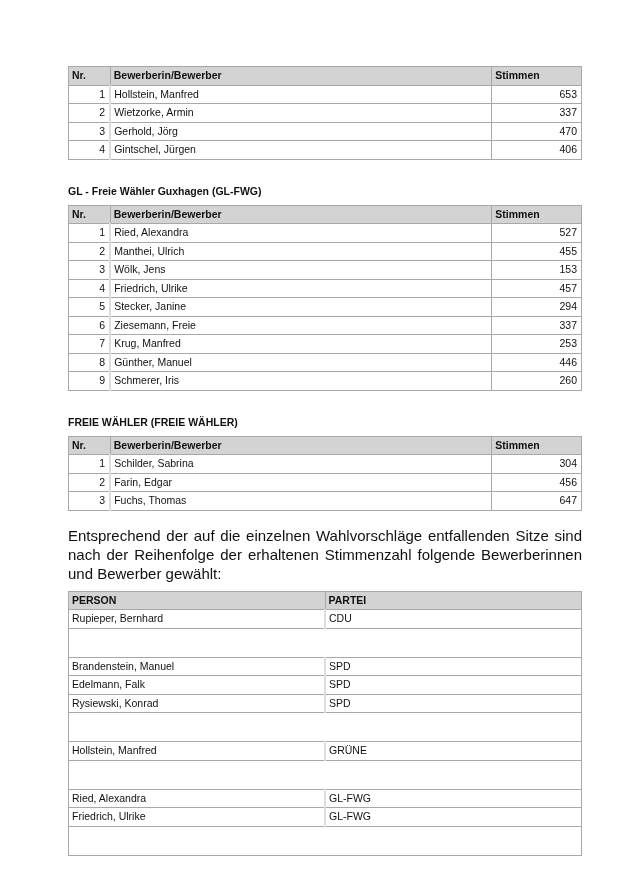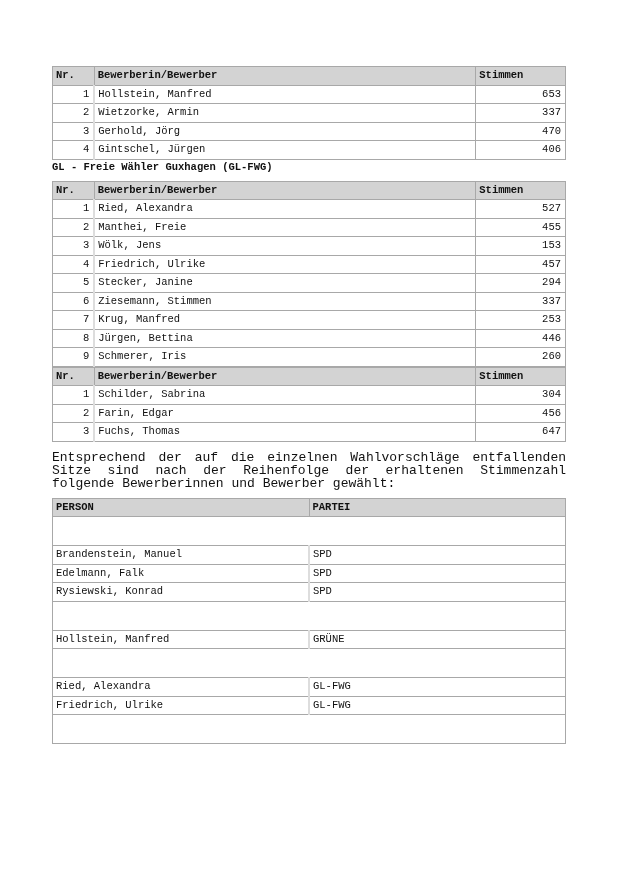--- a/index.html
+++ b/index.html
@@ -1,33 +1,33 @@
 <!DOCTYPE html>
 <html><head>
   <meta charset="utf-8">
   <style>
     html, body { margin: 0; padding: 0; background: #ffffff; }
     body {
       width: 634px; height: 893px; position: relative; overflow: hidden;
       font-family: "Liberation Sans", sans-serif; color: #111111; font-size: 10.5px;
     }
-    .page { position: absolute; left: 52px; top: 66px; width: 514px; font-family: Liberation Mono, monospace; }
+    .page { position: absolute; left: 68px; top: 66px; width: 514px; }
     table { border-collapse: collapse; width: 514px; table-layout: fixed; }
     td, th {
       border: 1px solid #a8a8a8; padding: 0 3px; height: 17.5px; line-height: 17.5px;
       font-size: 10.5px; white-space: nowrap; overflow: hidden;
     }
     th { background: #d3d3d3; font-weight: bold; text-align: left; }
     td.num { text-align: right; padding-right: 4px; }
     td.sep-left { border-left: 2px solid #dddddd; }
     .col-nr { width: 40px; }
     .col-name { width: 366px; }
     .col-st { width: 86px; }
-    .section-title { font-weight: bold; font-size: 10.5px; margin: 0 0 7px 0; height: 14px; line-height: 14px; }
-    .para { font-size: 13px; line-height: 13px; margin: 9px 0 8px 0; text-align: justify; }
+    .section-title { font-weight: bold; font-size: 10.5px; margin: 24px 0 7px 0; height: 14px; line-height: 14px; }
+    .para { font-size: 15px; line-height: 19px; margin: 15px 0 8px 0; text-align: justify; }
     .res-table td { height: 17.5px; }
     .res-table td.empty { height: 28px; }
     .col-person { width: 250px; }
     .col-partei { width: 250px; }
   </style>
 </head>
 <body>
 
 <div class="page">
 
@@ -83,61 +83,62 @@
       </tr>
     </thead>
     <tbody id="list-1">
         <tr>
           <td class="num">1</td>
           <td class="sep-left">Ried, Alexandra</td>
           <td class="num">527</td>
         </tr>
         <tr>
           <td class="num">2</td>
-          <td class="sep-left">Manthei, Freie</td>
+          <td class="sep-left">Manthei, Ulrich</td>
           <td class="num">455</td>
         </tr>
         <tr>
           <td class="num">3</td>
           <td class="sep-left">Wölk, Jens</td>
           <td class="num">153</td>
         </tr>
         <tr>
           <td class="num">4</td>
           <td class="sep-left">Friedrich, Ulrike</td>
           <td class="num">457</td>
         </tr>
         <tr>
           <td class="num">5</td>
           <td class="sep-left">Stecker, Janine</td>
           <td class="num">294</td>
         </tr>
         <tr>
           <td class="num">6</td>
-          <td class="sep-left">Ziesemann, Stimmen</td>
+          <td class="sep-left">Ziesemann, Freie</td>
           <td class="num">337</td>
         </tr>
         <tr>
           <td class="num">7</td>
           <td class="sep-left">Krug, Manfred</td>
           <td class="num">253</td>
         </tr>
         <tr>
           <td class="num">8</td>
-          <td class="sep-left">Jürgen, Bettina</td>
+          <td class="sep-left">Günther, Manuel</td>
           <td class="num">446</td>
         </tr>
         <tr>
           <td class="num">9</td>
           <td class="sep-left">Schmerer, Iris</td>
           <td class="num">260</td>
         </tr>
       </tbody>
   </table>
 
+  <div class="section-title">FREIE WÄHLER (FREIE WÄHLER)</div>
   <table>
     <colgroup>
         <col class="col-nr">
         <col class="col-name">
         <col class="col-st">
       </colgroup>
     <thead>
       <tr>
         <th>Nr.</th>
         <th>Bewerberin/Bewerber</th>
@@ -171,20 +172,24 @@
         <col class="col-partei">
       </colgroup>
     <thead>
       <tr>
         <th>PERSON</th>
         <th>PARTEI</th>
       </tr>
     </thead>
     <tbody id="elected-body">
         <tr>
+          <td>Rupieper, Bernhard</td>
+          <td class="sep-left">CDU</td>
+        </tr>
+        <tr>
           <td colspan="2" class="empty"></td>
         </tr>
         <tr>
           <td>Brandenstein, Manuel</td>
           <td class="sep-left">SPD</td>
         </tr>
         <tr>
           <td>Edelmann, Falk</td>
           <td class="sep-left">SPD</td>
         </tr>

